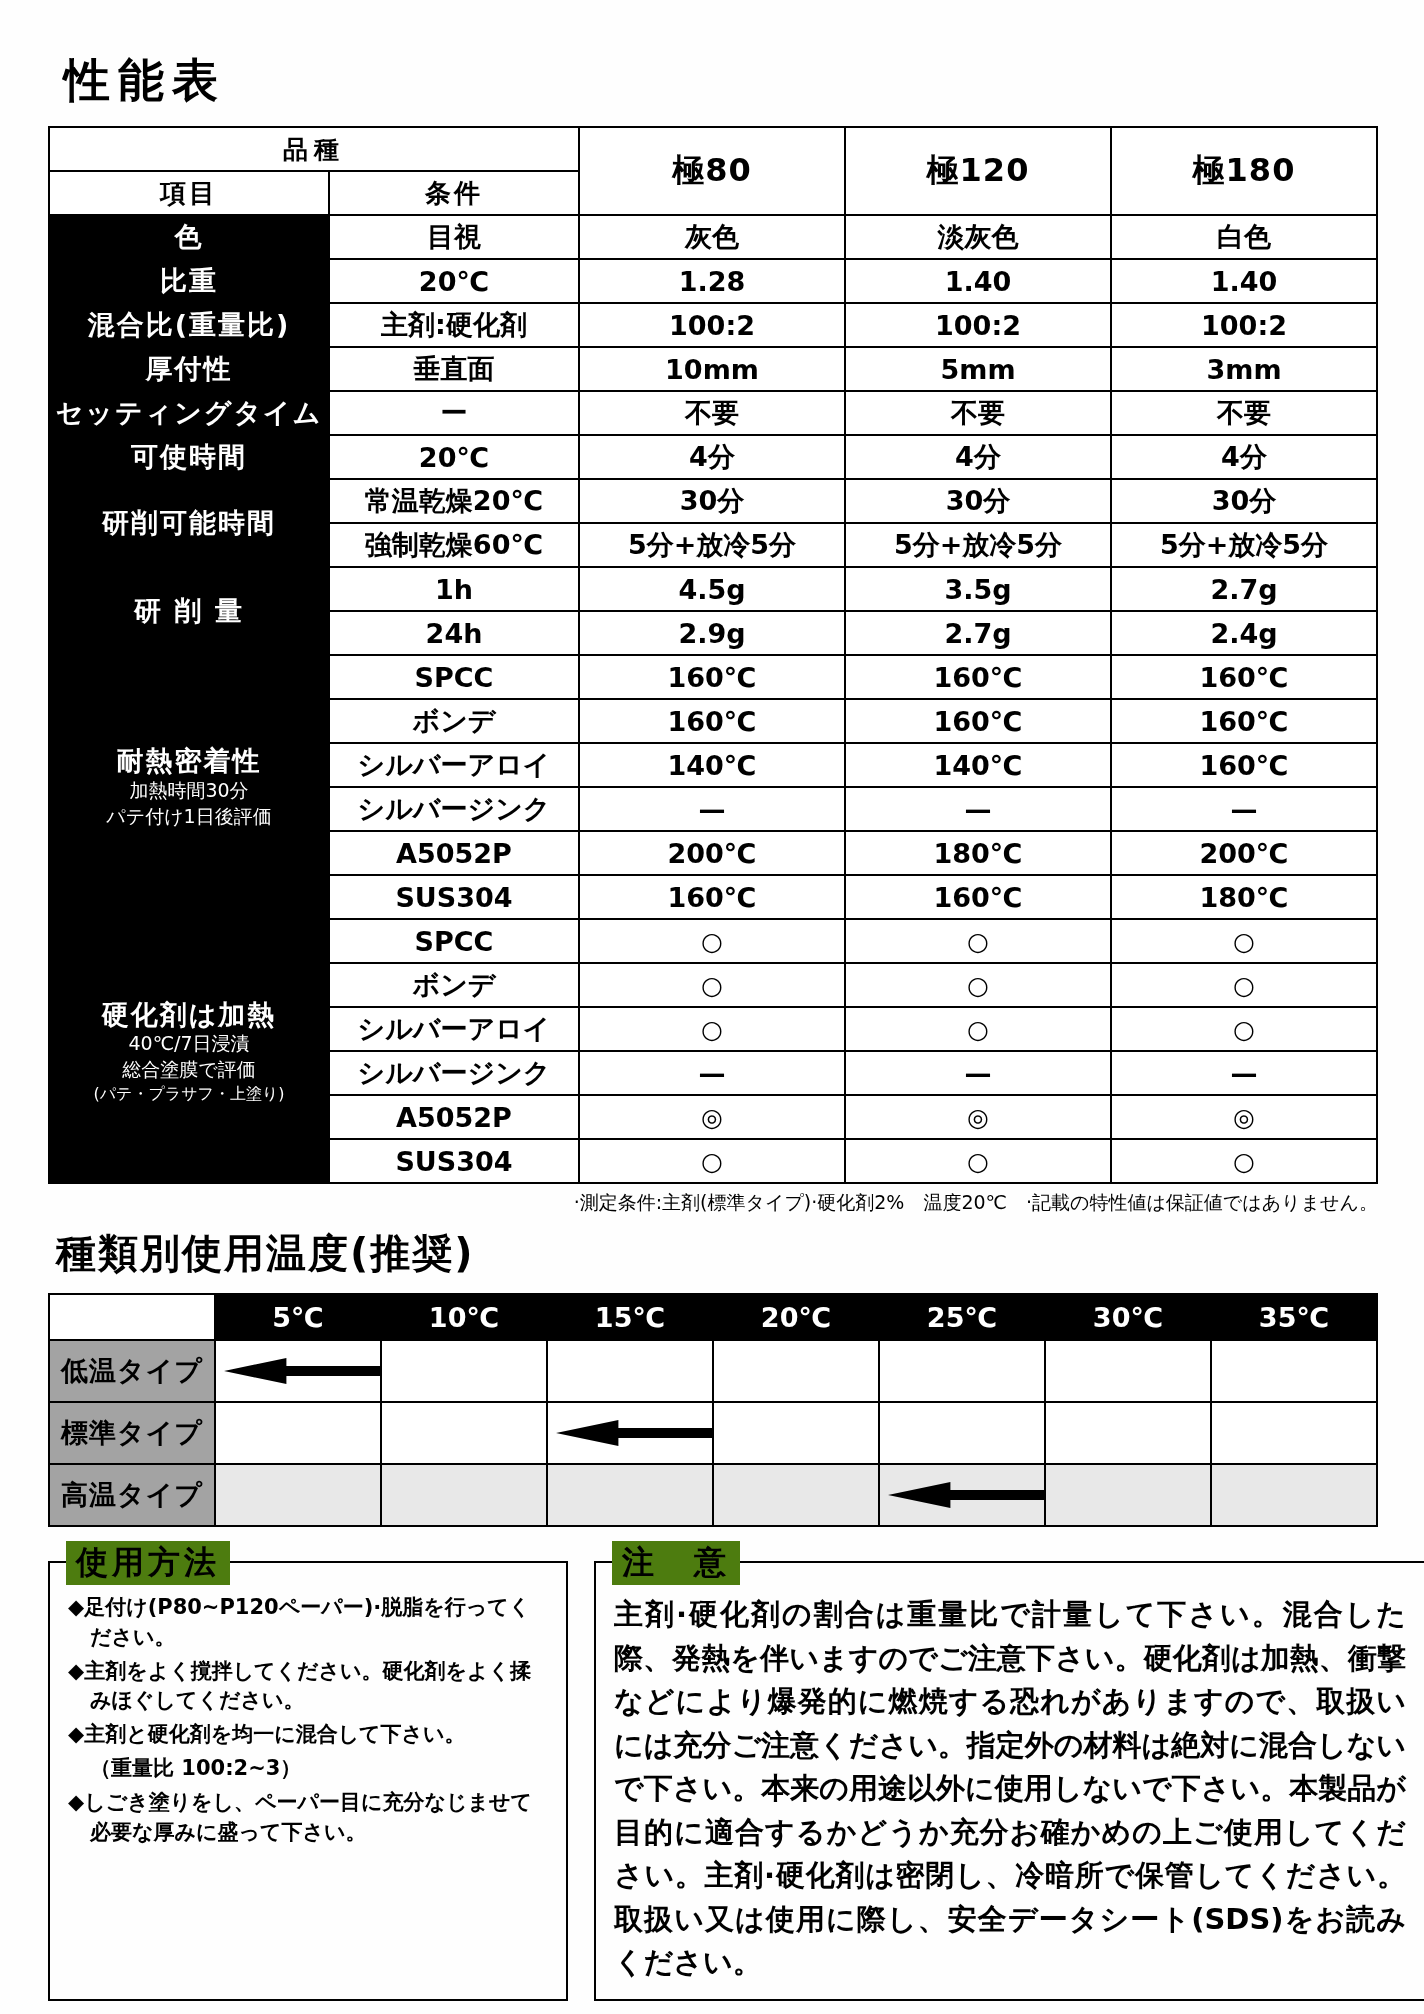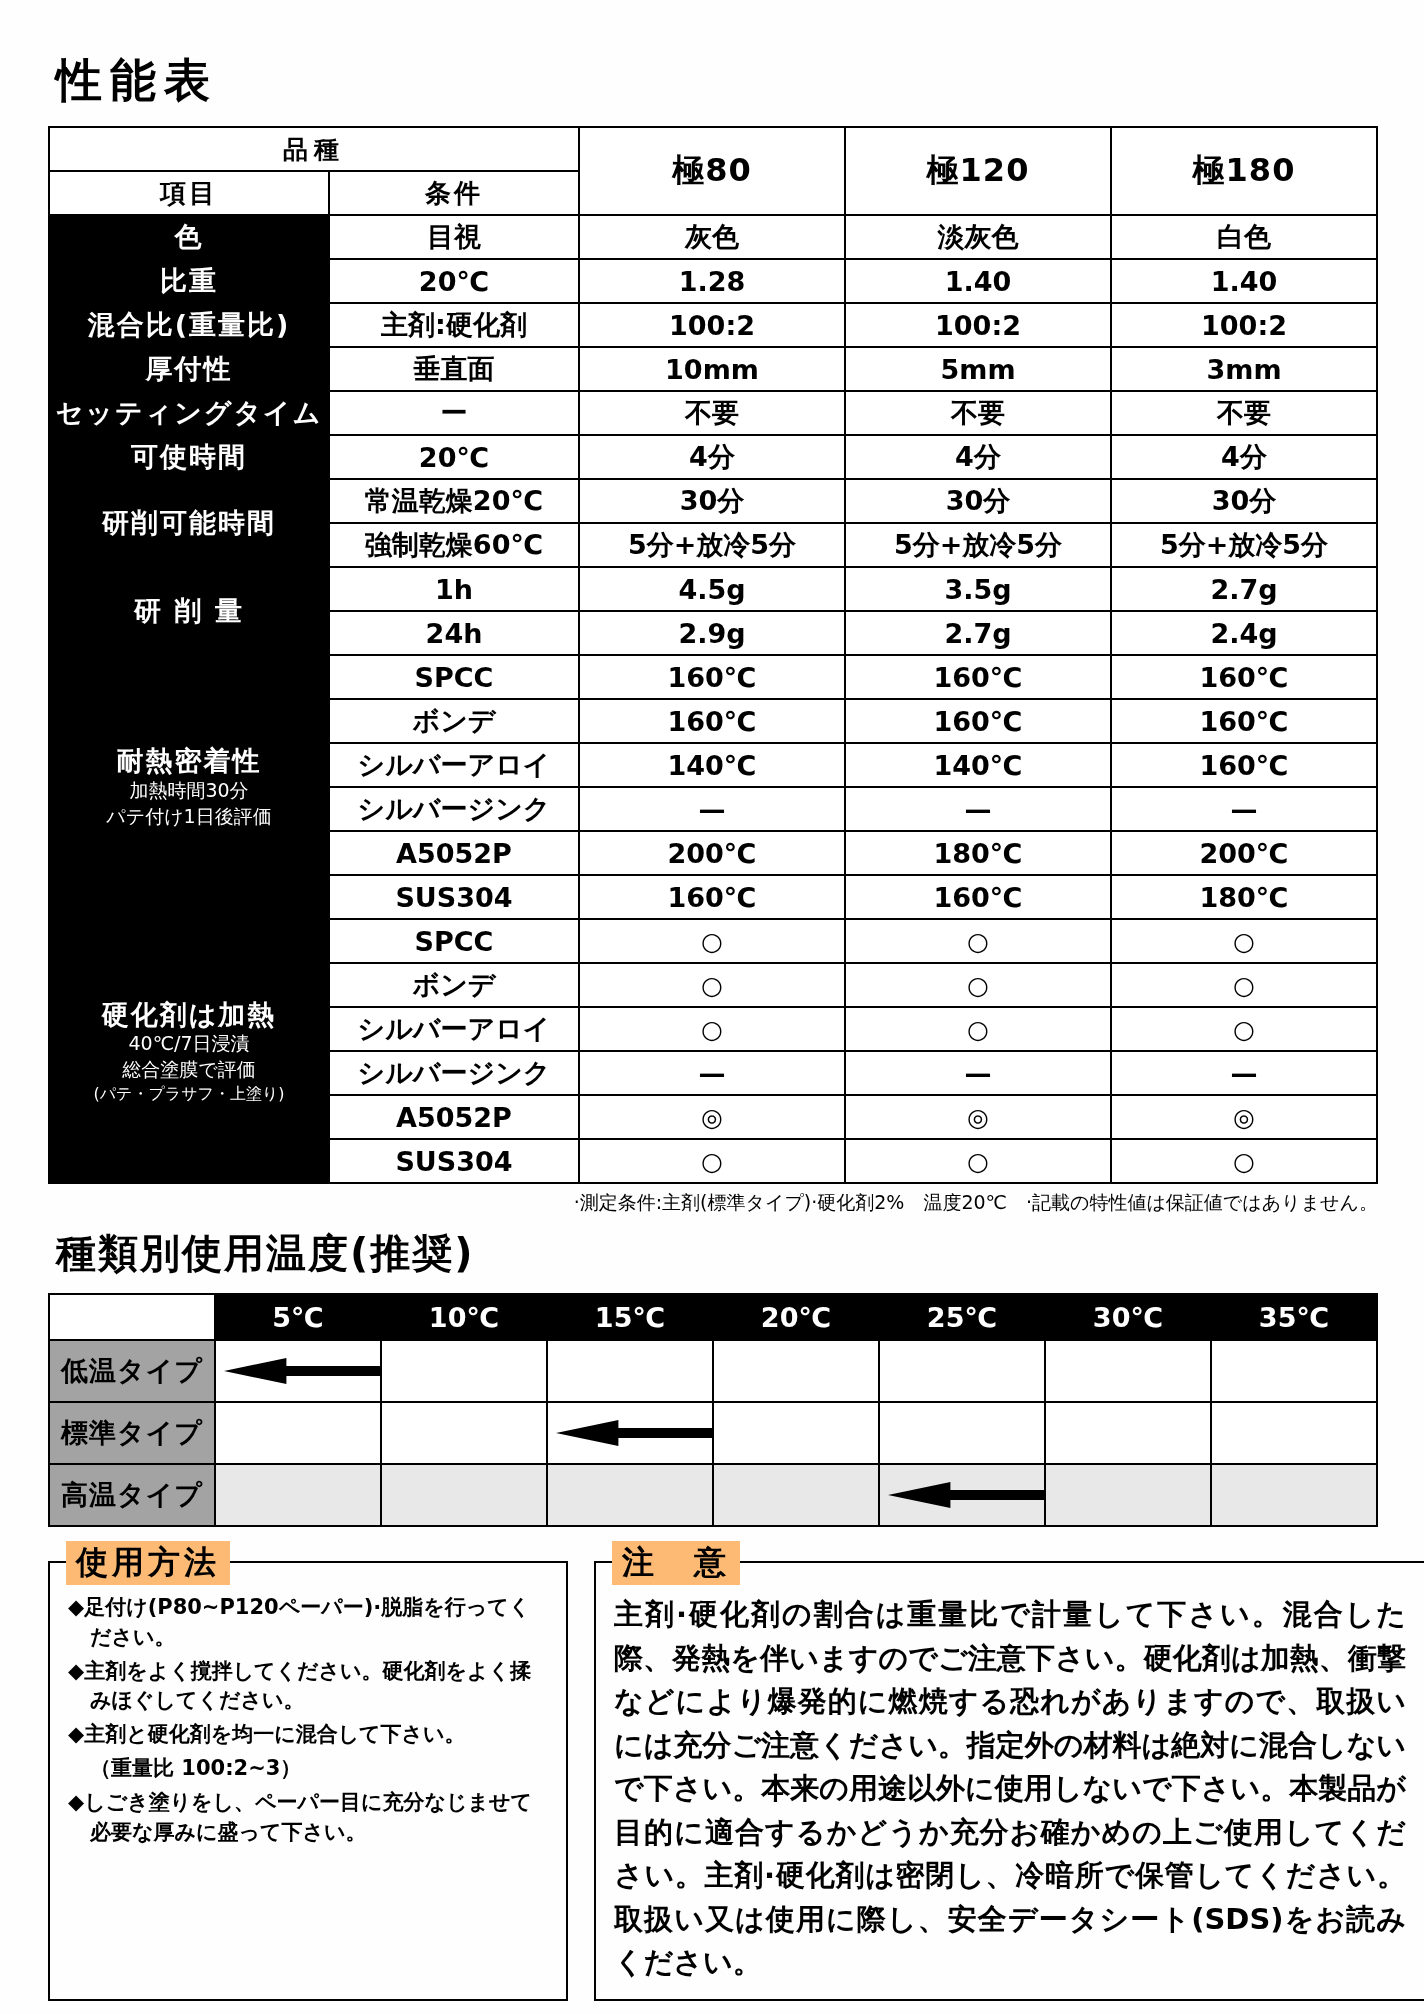--- a/index.html
+++ b/index.html
@@ -12,21 +12,21 @@
     color: #000;
     position: relative;
     overflow: hidden;
   }
   .page { padding: 40px 48px 0 48px; }
 
   h1.section-title {
     font-size: 46px;
     font-weight: bold;
     letter-spacing: 8px;
-    margin: 10px 0 14px 8px;
+    margin: 10px 0 14px 16px;
   }
 
   
   table.perf {
     border-collapse: collapse;
     width: 1330px;
     table-layout: fixed;
     font-size: 27px;
     font-weight: bold;
   }
@@ -139,21 +139,21 @@
     border: 2px solid #000;
     padding: 30px 18px 14px 18px;
     flex: 0 0 auto;
   }
   .fbox.left { width: 520px; }
   .fbox.right { width: 832px; }
   .fbox-legend {
     position: absolute;
     top: -22px;
     left: 16px;
-    background: #fdba74;
+    background: #4d7c0f;
     padding: 0 10px;
     font-size: 32px;
     font-weight: bold;
     letter-spacing: 4px;
   }
   .fbox ul {
     list-style: none;
     margin: 0;
     padding: 0;
     font-size: 21px;

